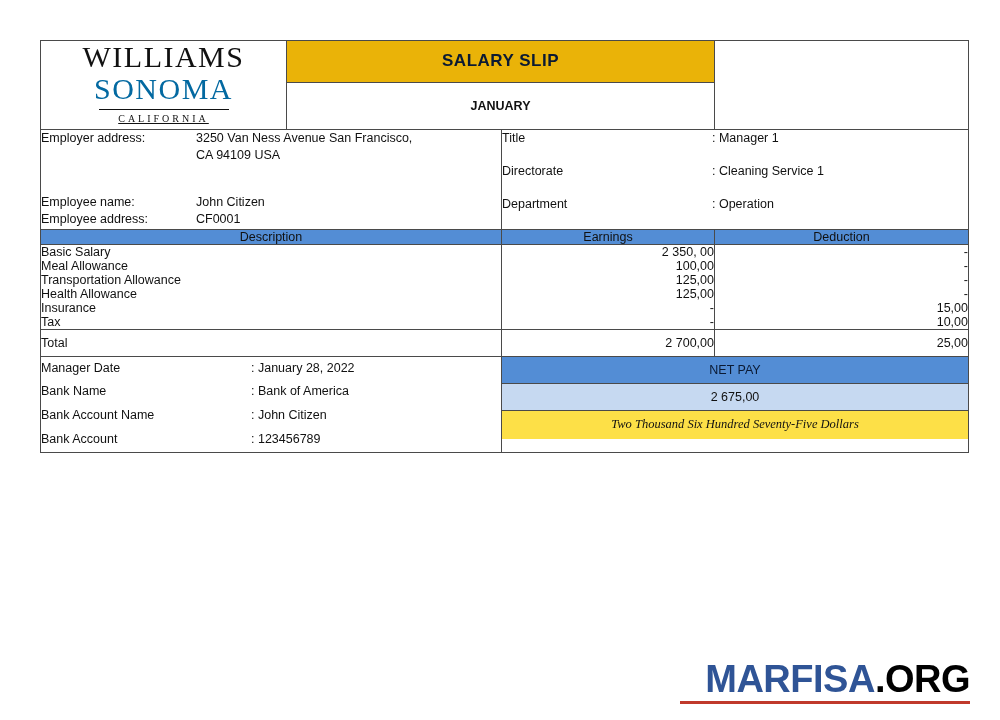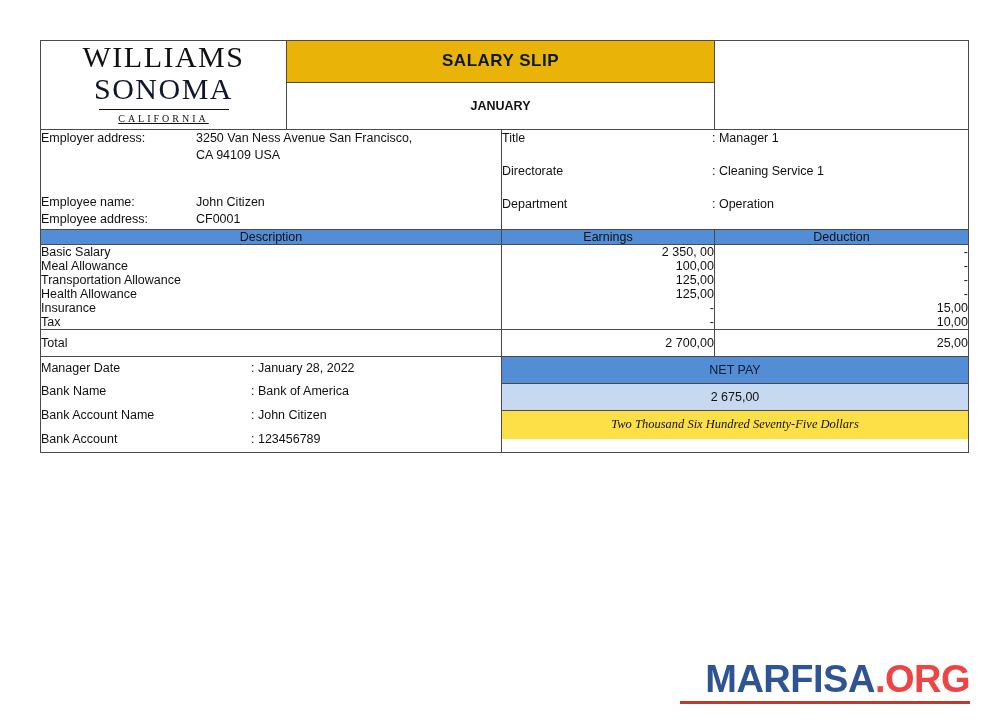--- a/index.html
+++ b/index.html
@@ -49,21 +49,21 @@
     font-size: 30px;
     letter-spacing: 1.5px;
     line-height: 1.05;
     color: #111;
   }
   .logo-line2 {
     font-family: "Liberation Serif", serif;
     font-size: 30px;
     letter-spacing: 1.5px;
     line-height: 1.05;
-    color: #0f172a;
+    color: #0369a1;
   }
   .logo-rule {
     width: 130px;
     height: 1px;
     background: #111;
     margin: 5px auto 3px auto;
   }
   .logo-sub {
     font-family: "Liberation Serif", serif;
     font-size: 10px;
@@ -161,21 +161,21 @@
     position: absolute;
     right: 30px;
     bottom: 22px;
     font-size: 38px;
     font-weight: bold;
     letter-spacing: -0.5px;
     line-height: 1;
     white-space: nowrap;
   }
   .brand .b1 { color: #2f5496; }
-  .brand .b2 { color: #ef4444; }
+  .brand .b2 { color: #000000; }
   .brand-underline {
     position: absolute;
     right: 30px;
     bottom: 16px;
     width: 290px;
     height: 3px;
     background: #c0392b;
   }
 </style>
 </head>

